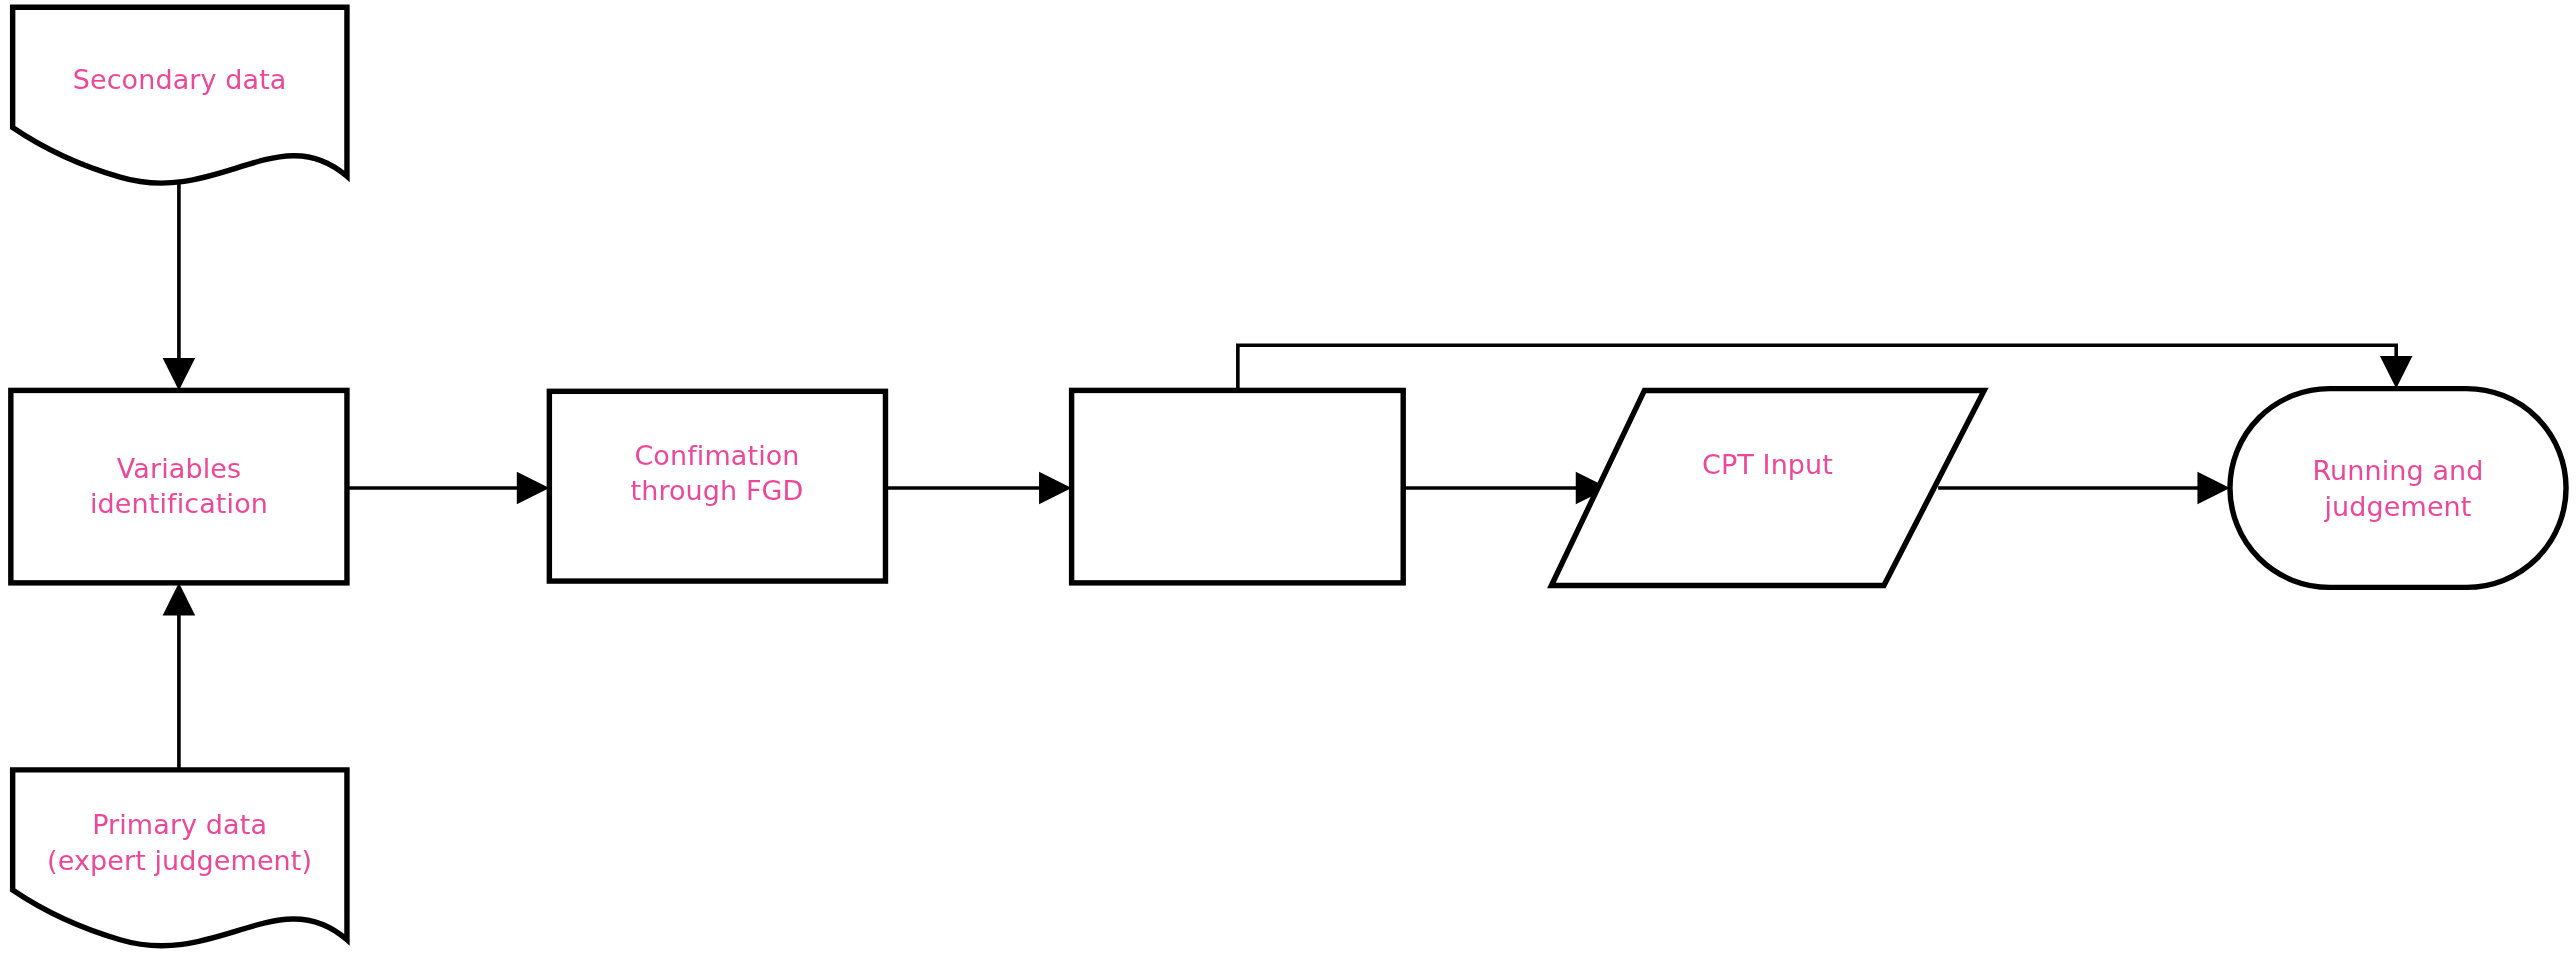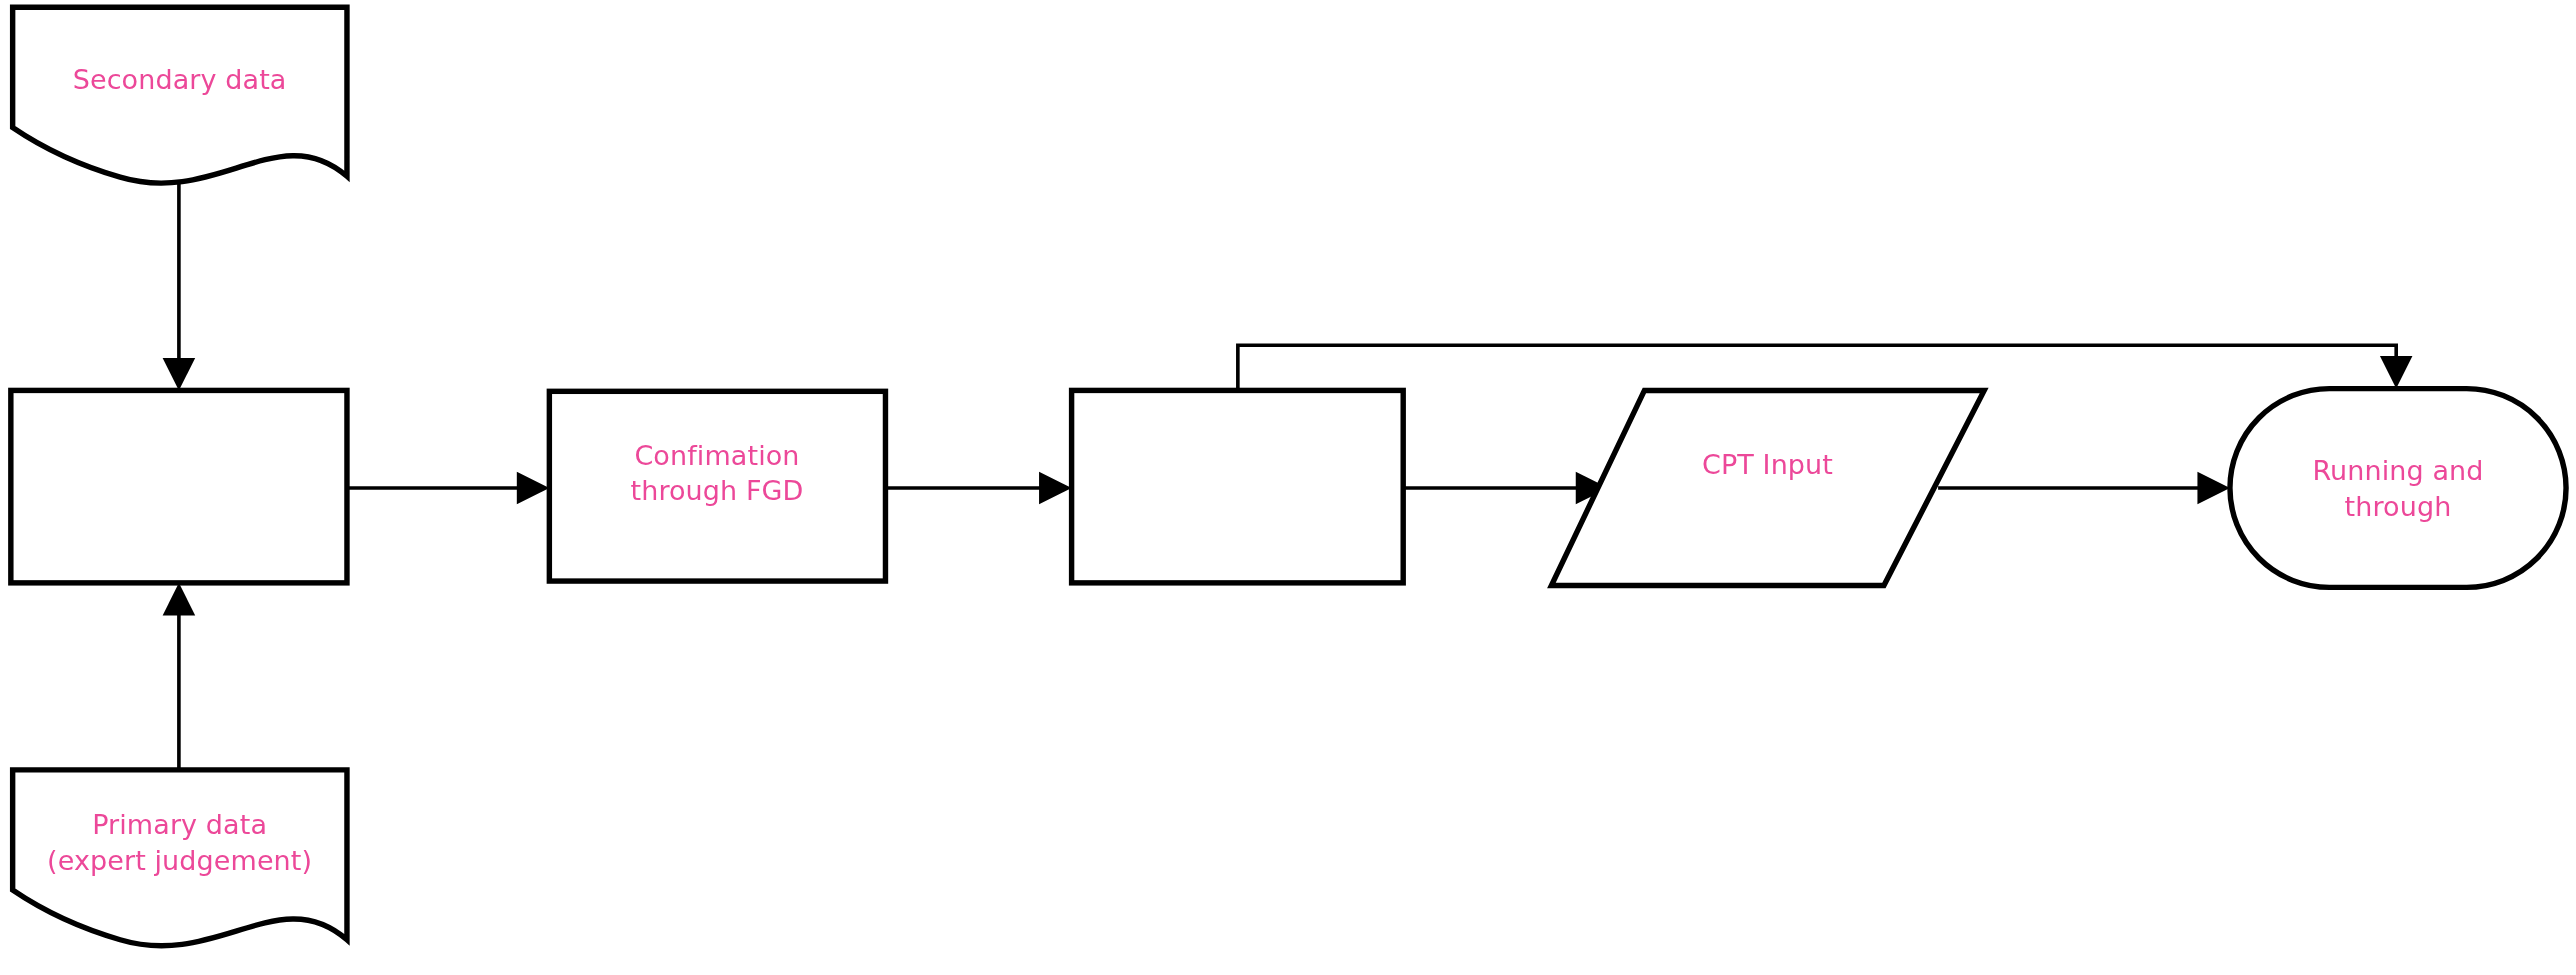--- a/index.html
+++ b/index.html
@@ -115,24 +115,26 @@
 
     <rect class="shape-stroke" x="2468" y="430" width="372" height="220" rx="110" ry="110"></rect>
 
   </svg>
 
   <div class="node-label" style="left:12.6px; top:7.2px; width:334px; height:145px;">Secondary data</div>
 
   <div class="node-label" style="left:12.6px; top:770px; width:334px; height:145px;">Primary data
 (expert judgement)</div>
 
+  <div class="node-label" style="left:11px; top:390px; width:336px; height:192px;">Variables
+identification</div>
 
   <div class="node-label" style="left:549px; top:378px; width:336px; height:190px;">Confimation
 through FGD</div>
 
 
   <div class="node-label" style="left:1551px; top:367px; width:433px; height:195px;">CPT Input</div>
 
   <div class="node-label" style="left:2230px; top:389px; width:336px; height:199px;">Running and
-through</div>
+judgement</div>
 
 </div>
 
 
 </body></html>

